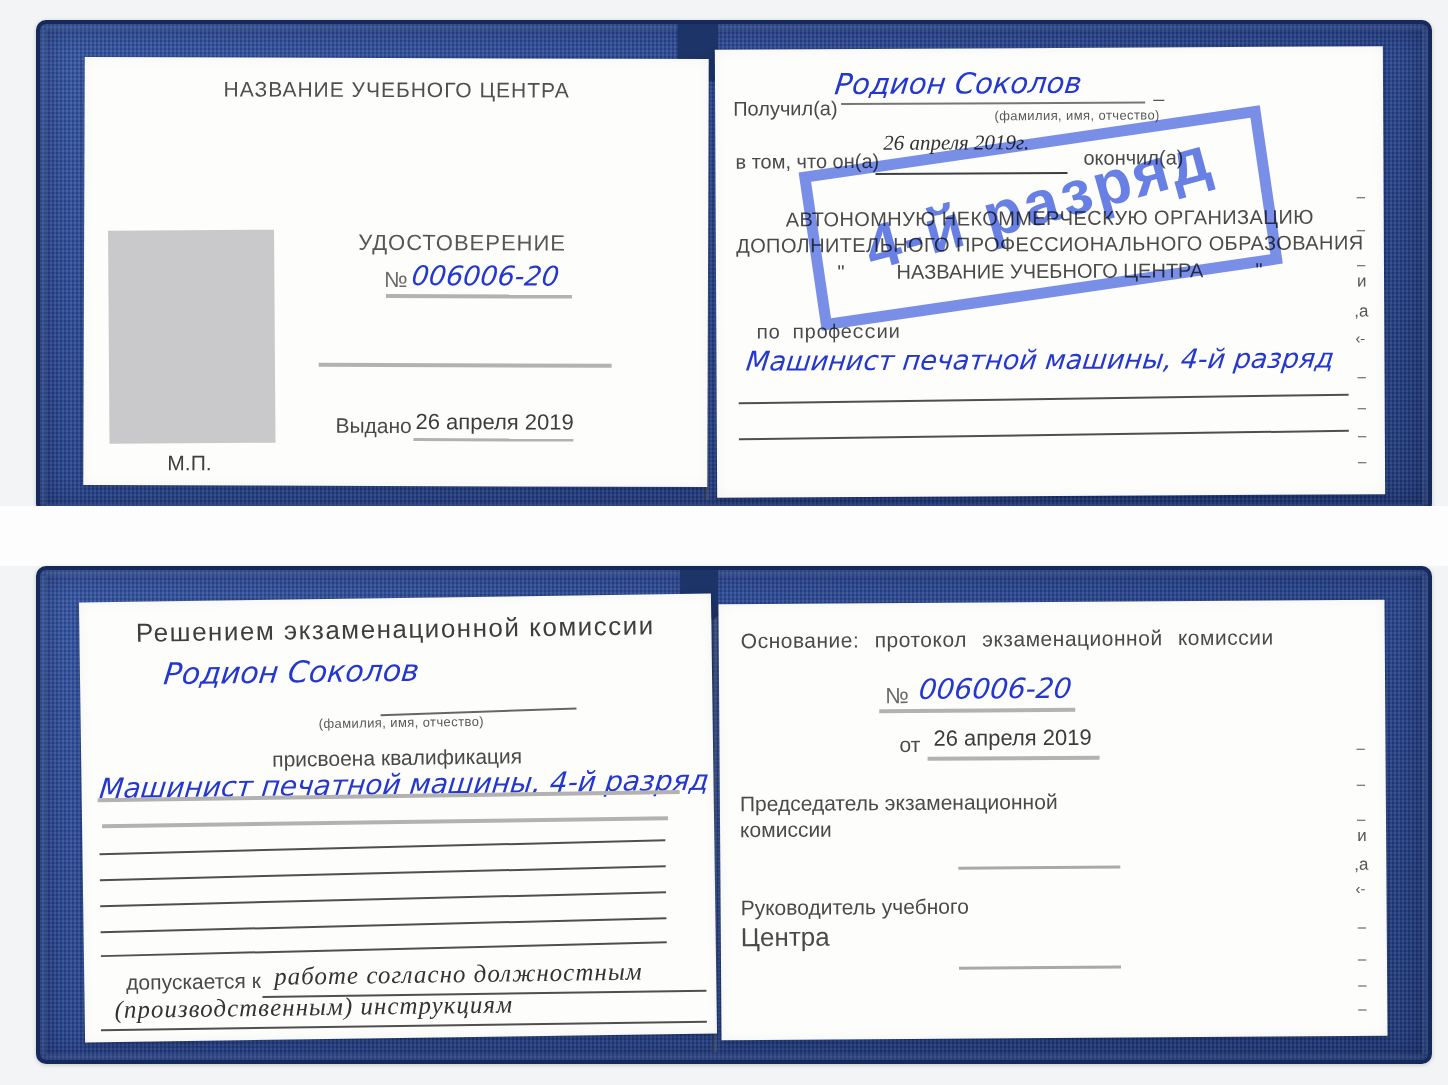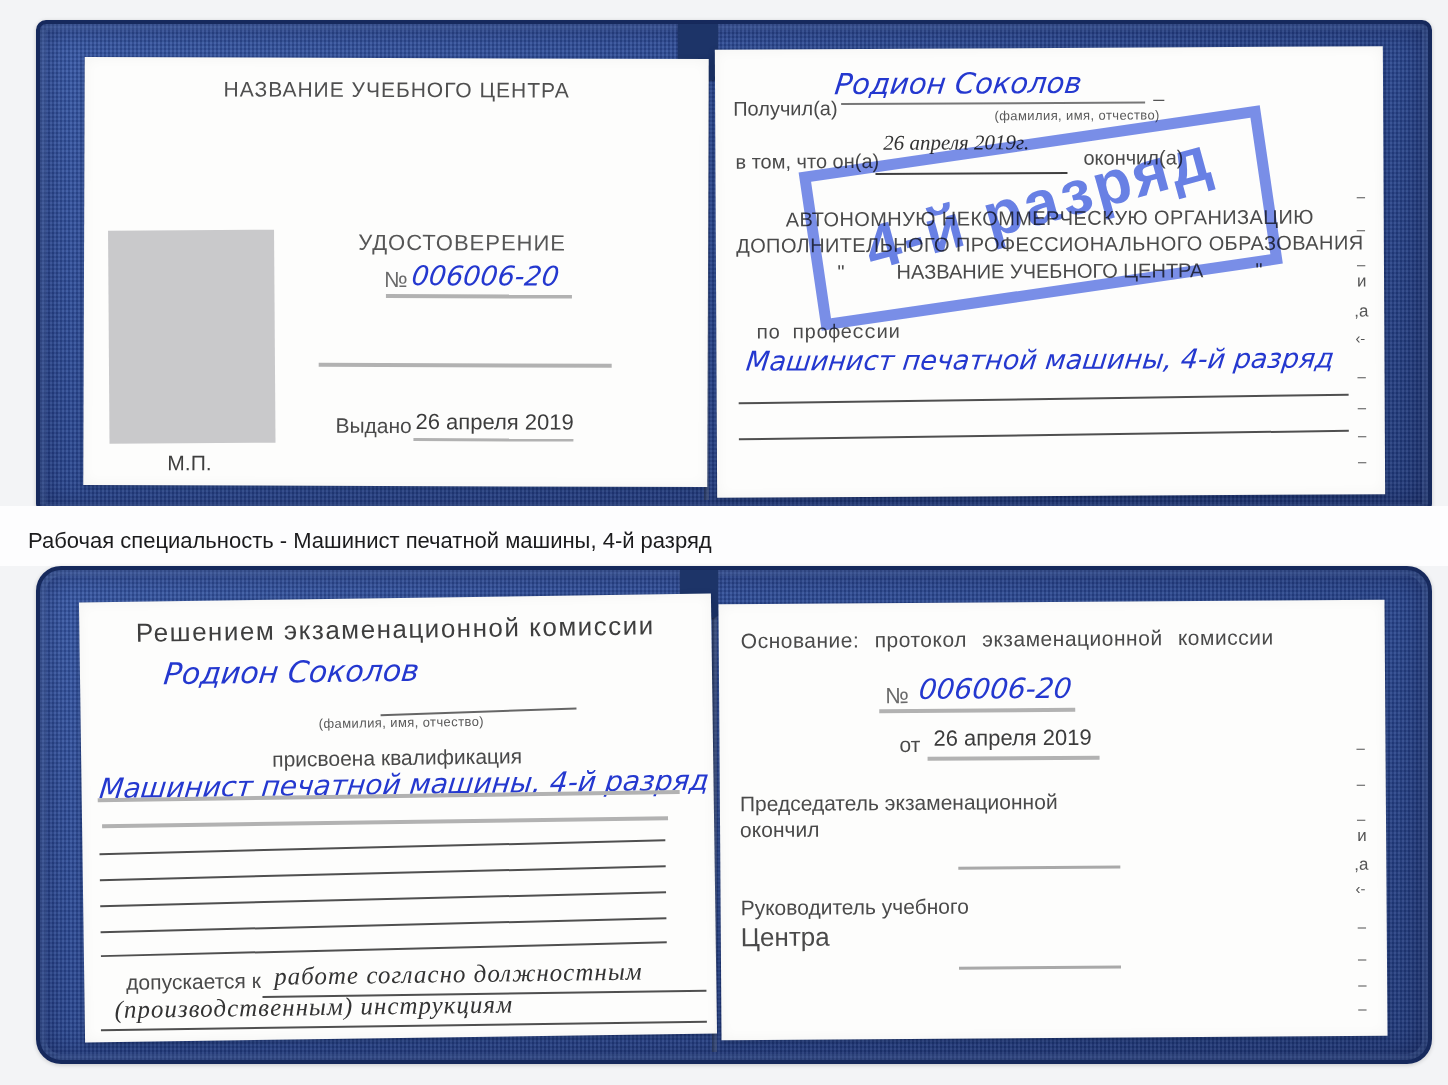--- a/index.html
+++ b/index.html
@@ -126,23 +126,22 @@
         <span style="top:283px;left:639px;">‹-</span>
         <span style="top:321px;left:641px;">–</span>
         <span style="top:352px;left:641px;">–</span>
         <span style="top:380px;left:641px;">–</span>
         <span style="top:406px;left:641px;">–</span>
       </div>
     </div>
   </div>
 
   <div class="band"></div>
-  <div class="caption">Рабочая специальность - Машинист печатной машины, 4-й разряд</div>
-
-  <div class="book" style="left:36px;top:566px;width:1388px;height:490px;border-radius:25px;">
+
+  <div class="book" style="left:36px;top:566px;width:1388px;height:490px;">
     <div class="seam" style="left:672px;top:30px;height:452px;"></div>
     <div class="notch" style="left:640px;top:0;width:38px;height:48px;"></div>
 
     <div class="page" style="left:42px;top:28px;width:632px;height:440px;transform:rotate(-.8deg);">
       <div class="lbl center" style="top:16px;font-size:26px;letter-spacing:1.5px;color:#3e3e3e;">Решением экзаменационной комиссии</div>
       <div class="script" style="left:84px;top:55px;font-size:30px;">Родион Соколов</div>
       <div class="rule thin" style="left:300px;top:114px;width:196px;transform:rotate(-1.2deg);background:#666;"></div>
       <div class="hint" style="left:238px;top:117px;">(фамилия, имя, отчество)</div>
 
       <div class="lbl center" style="top:148px;font-size:21px;">присвоена квалификация</div>
@@ -167,21 +166,21 @@
 
       <div class="lbl" style="left:166px;top:80px;font-size:22px;color:#6a6a6a;">№</div>
       <div class="script" style="left:200px;top:70px;font-size:28px;">006006-20</div>
       <div class="rule gray" style="left:160px;top:106px;width:196px;"></div>
 
       <div class="lbl" style="left:180px;top:130px;font-size:21px;">от</div>
       <div class="lbl" style="left:214px;top:123px;font-size:22px;color:#3c3c3c;">26 апреля 2019</div>
       <div class="rule gray" style="left:208px;top:154px;width:172px;height:3.5px;"></div>
 
       <div class="lbl" style="left:20px;top:188px;font-size:21px;">Председатель экзаменационной</div>
-      <div class="lbl" style="left:20px;top:214px;font-size:21px;">окончил</div>
+      <div class="lbl" style="left:20px;top:214px;font-size:21px;">комиссии</div>
       <div class="rule sig" style="left:238px;top:264px;width:162px;"></div>
 
       <div class="lbl" style="left:20px;top:292px;font-size:21px;">Руководитель учебного</div>
       <div class="lbl" style="left:20px;top:318px;font-size:26px;">Центра</div>
       <div class="rule sig" style="left:238px;top:364px;width:162px;"></div>
 
       <div class="marks">
         <span style="top:139px;left:637px;">–</span>
         <span style="top:175px;left:637px;">–</span>
         <span style="top:210px;left:637px;">–</span>

